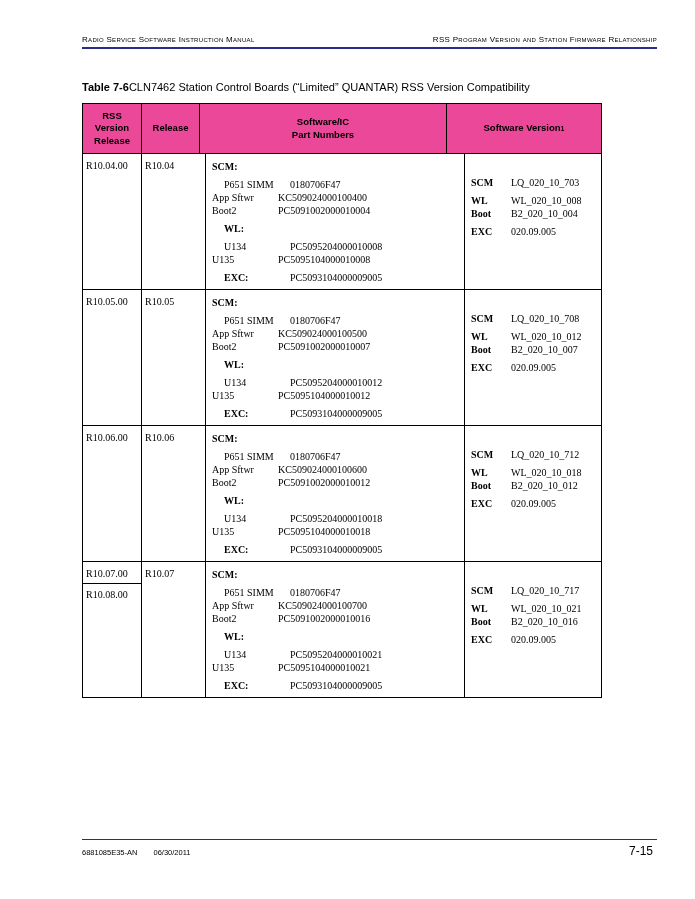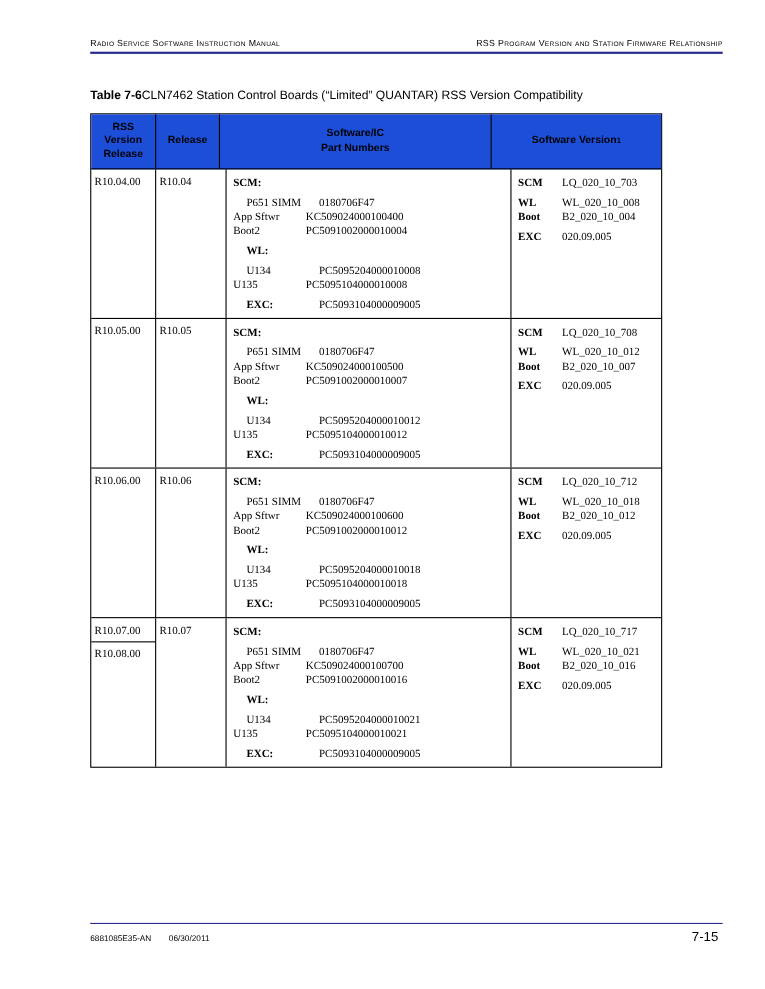--- a/index.html
+++ b/index.html
@@ -7,36 +7,36 @@
   .page{position:relative;width:695px;height:899px;background:#fff;overflow:hidden;}
 
   .running-header{position:absolute;top:35px;left:82px;right:38px;display:flex;justify-content:space-between;
     font-family:"Liberation Sans",sans-serif;font-variant:small-caps;font-size:8px;letter-spacing:.3px;}
   .header-rule{position:absolute;top:47px;left:82px;right:38px;height:2px;background:#2b2b8c;}
 
   .table-title{position:absolute;top:81px;left:82px;font-family:"Liberation Sans",sans-serif;font-size:11px;margin:0;}
   .title-label{font-weight:bold;}
 
   .comp-table{position:absolute;top:103px;left:82px;width:518px;border:1px solid #000;background:#fff;}
-  .thead{display:flex;background:#1d4ed8;border-bottom:1px solid #000;height:49px;
+  .thead{display:flex;background:#ec4899;border-bottom:1px solid #000;height:49px;
     font-family:"Liberation Sans",sans-serif;font-weight:bold;font-size:9.5px;}
   .th{display:flex;align-items:center;justify-content:center;text-align:center;white-space:pre-line;line-height:1.3;}
   .c1{width:58px;border-right:1px solid #000;}
   .c2{width:57px;border-right:1px solid #000;}
   .c3{width:246px;border-right:1px solid #000;}
   .c4{flex:1;}
   sup{font-size:7px;vertical-align:super;}
 
   .trow{display:flex;border-bottom:1px solid #000;min-height:135px;font-size:10px;}
   .trow:last-child{border-bottom:none;}
   .cell-release{padding:6px 3px;}
   .rss-release{padding:6px 3px 4px;}
   .rss-release + .rss-release{border-top:1px solid #000;padding-top:5px;}
   .td.c3{padding:6px 6px 4px;}
-  .td.c4{padding:6px 6px 4px;}
+  .td.c4{padding:22px 6px 4px;}
   .pline{display:flex;line-height:13px;}
   .pline.gap{margin-top:5px;margin-left:12px;}
   .plabel{width:66px;flex:none;}
   .plabel.b{font-weight:bold;}
   .vline{display:flex;line-height:13px;}
   .vline.gap{margin-top:5px;}
   .vlabel{width:40px;flex:none;font-weight:bold;}
 
   .footer-rule{position:absolute;top:839px;left:82px;right:38px;height:1px;background:#2b2b8c;}
   .page-footer{position:absolute;top:844px;left:82px;right:42px;display:flex;justify-content:space-between;

